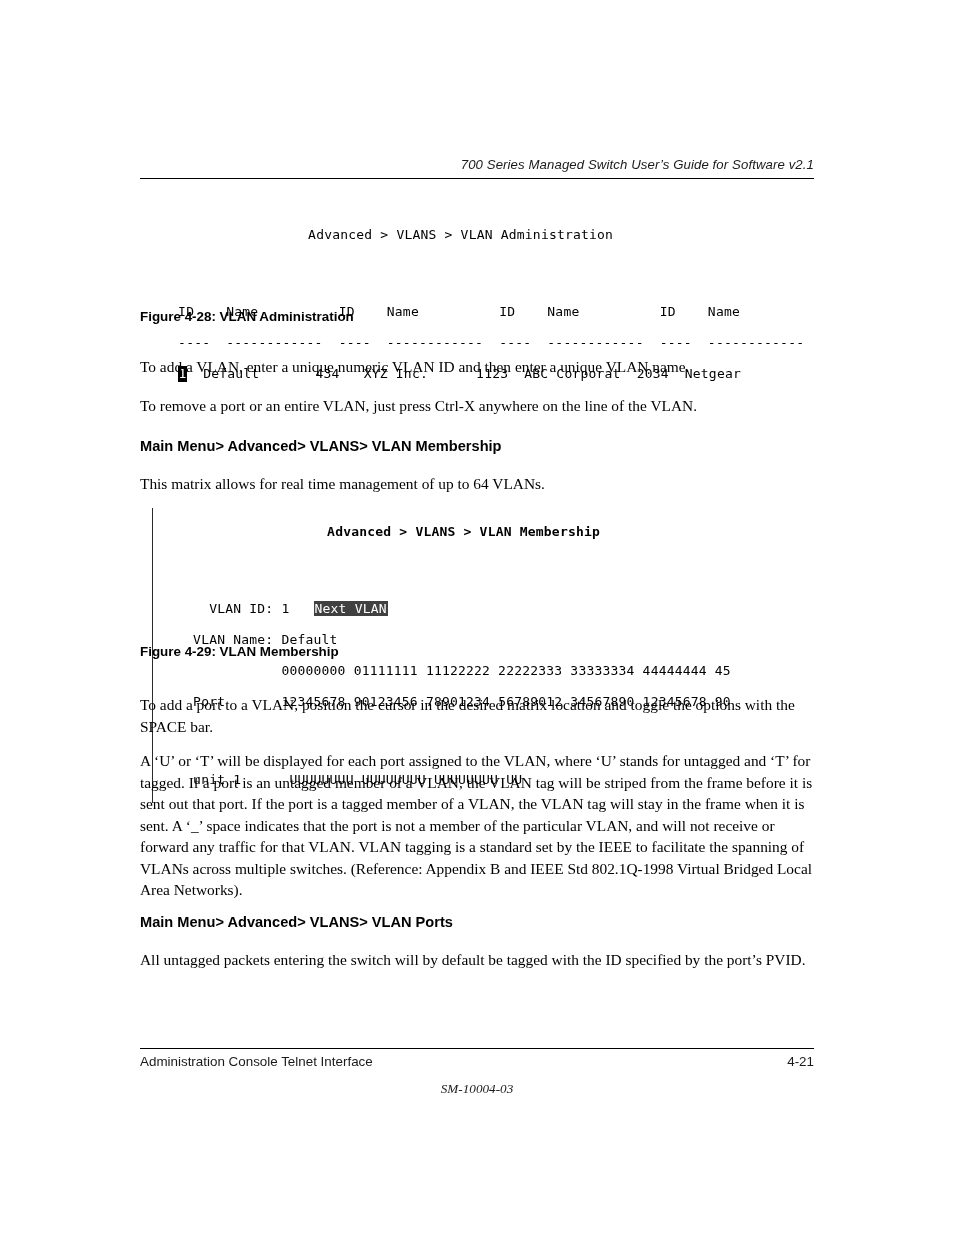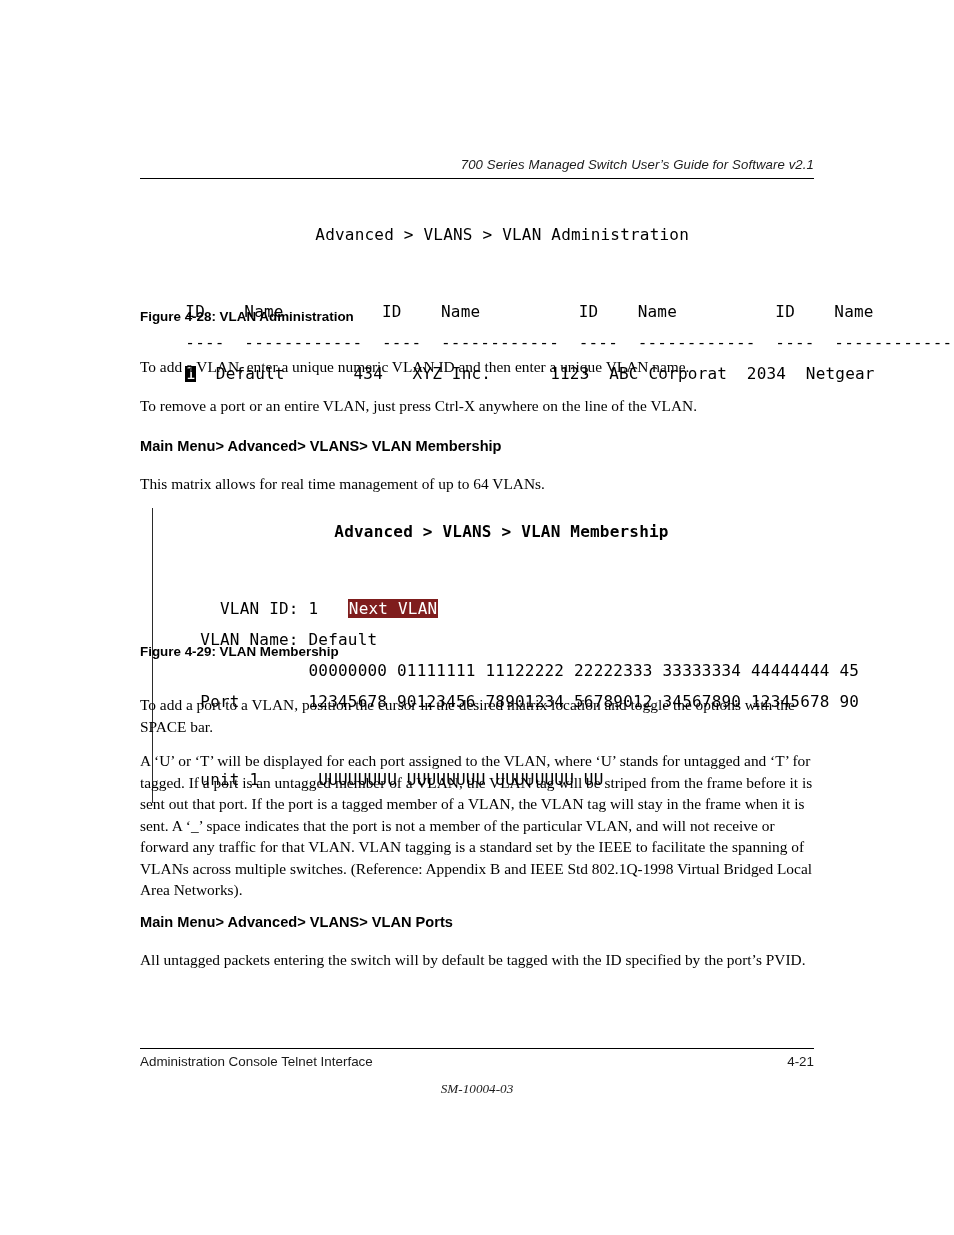--- a/index.html
+++ b/index.html
@@ -43,21 +43,21 @@
   .header-rule {
     margin-top: 6px;
     border-top: 1.3px solid #000;
     width: 674px;
   }
 
   
   .terminal {
     position: absolute;
     font-family: "DejaVu Sans Mono", "Liberation Mono", monospace;
-    font-size: 16px;
+    font-size: 13px;
     line-height: 15.5px;
     color: #000;
     white-space: pre;
     letter-spacing: 0.2px;
   }
   .terminal.fig1 {
     left: 146px;
     top: 206px;
   }
   .terminal.fig2 {
@@ -74,21 +74,21 @@
     padding-left: 134px;
     font-weight: bold;
   }
   .cursor-block {
     display: inline-block;
     background: #000;
     color: #fff;
     padding: 0 0.5px;
   }
   .inverse {
-    background: #7f1d1d;
+    background: #404040;
     color: #fff;
     padding: 0 1px;
   }
   .spacer-row { display: block; height: 15.5px; }
 
   
   .fig-caption {
     position: absolute;
     left: 140px;
     font-family: "Liberation Sans", sans-serif;

